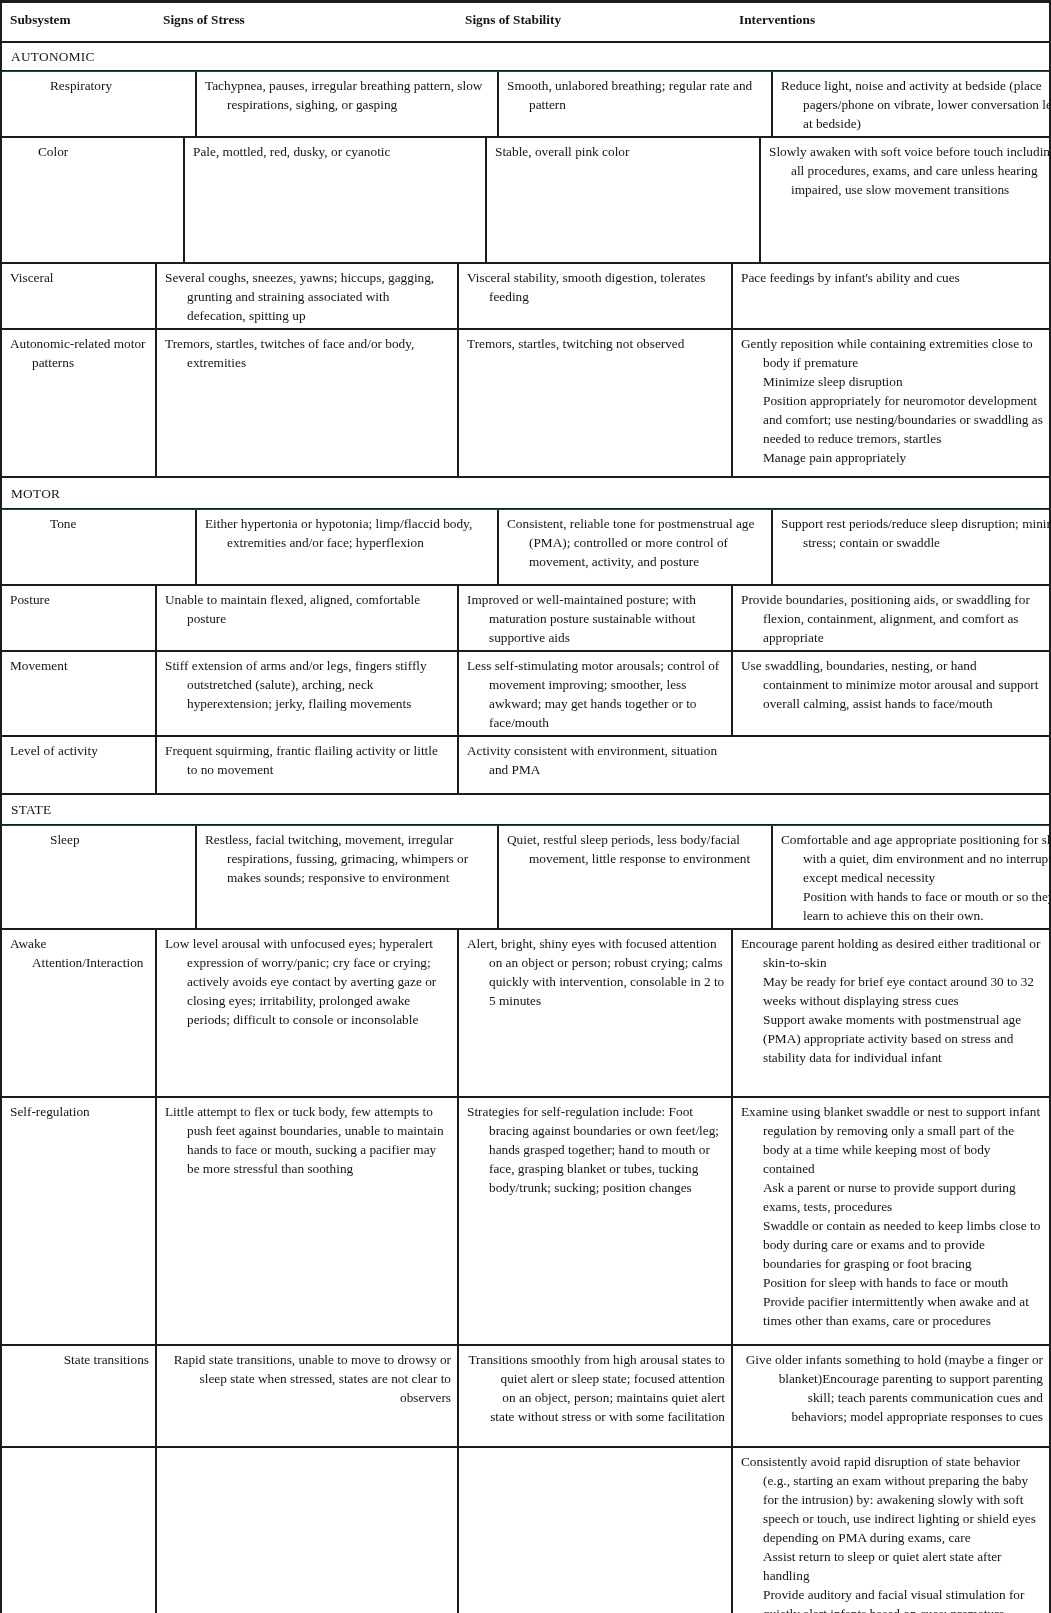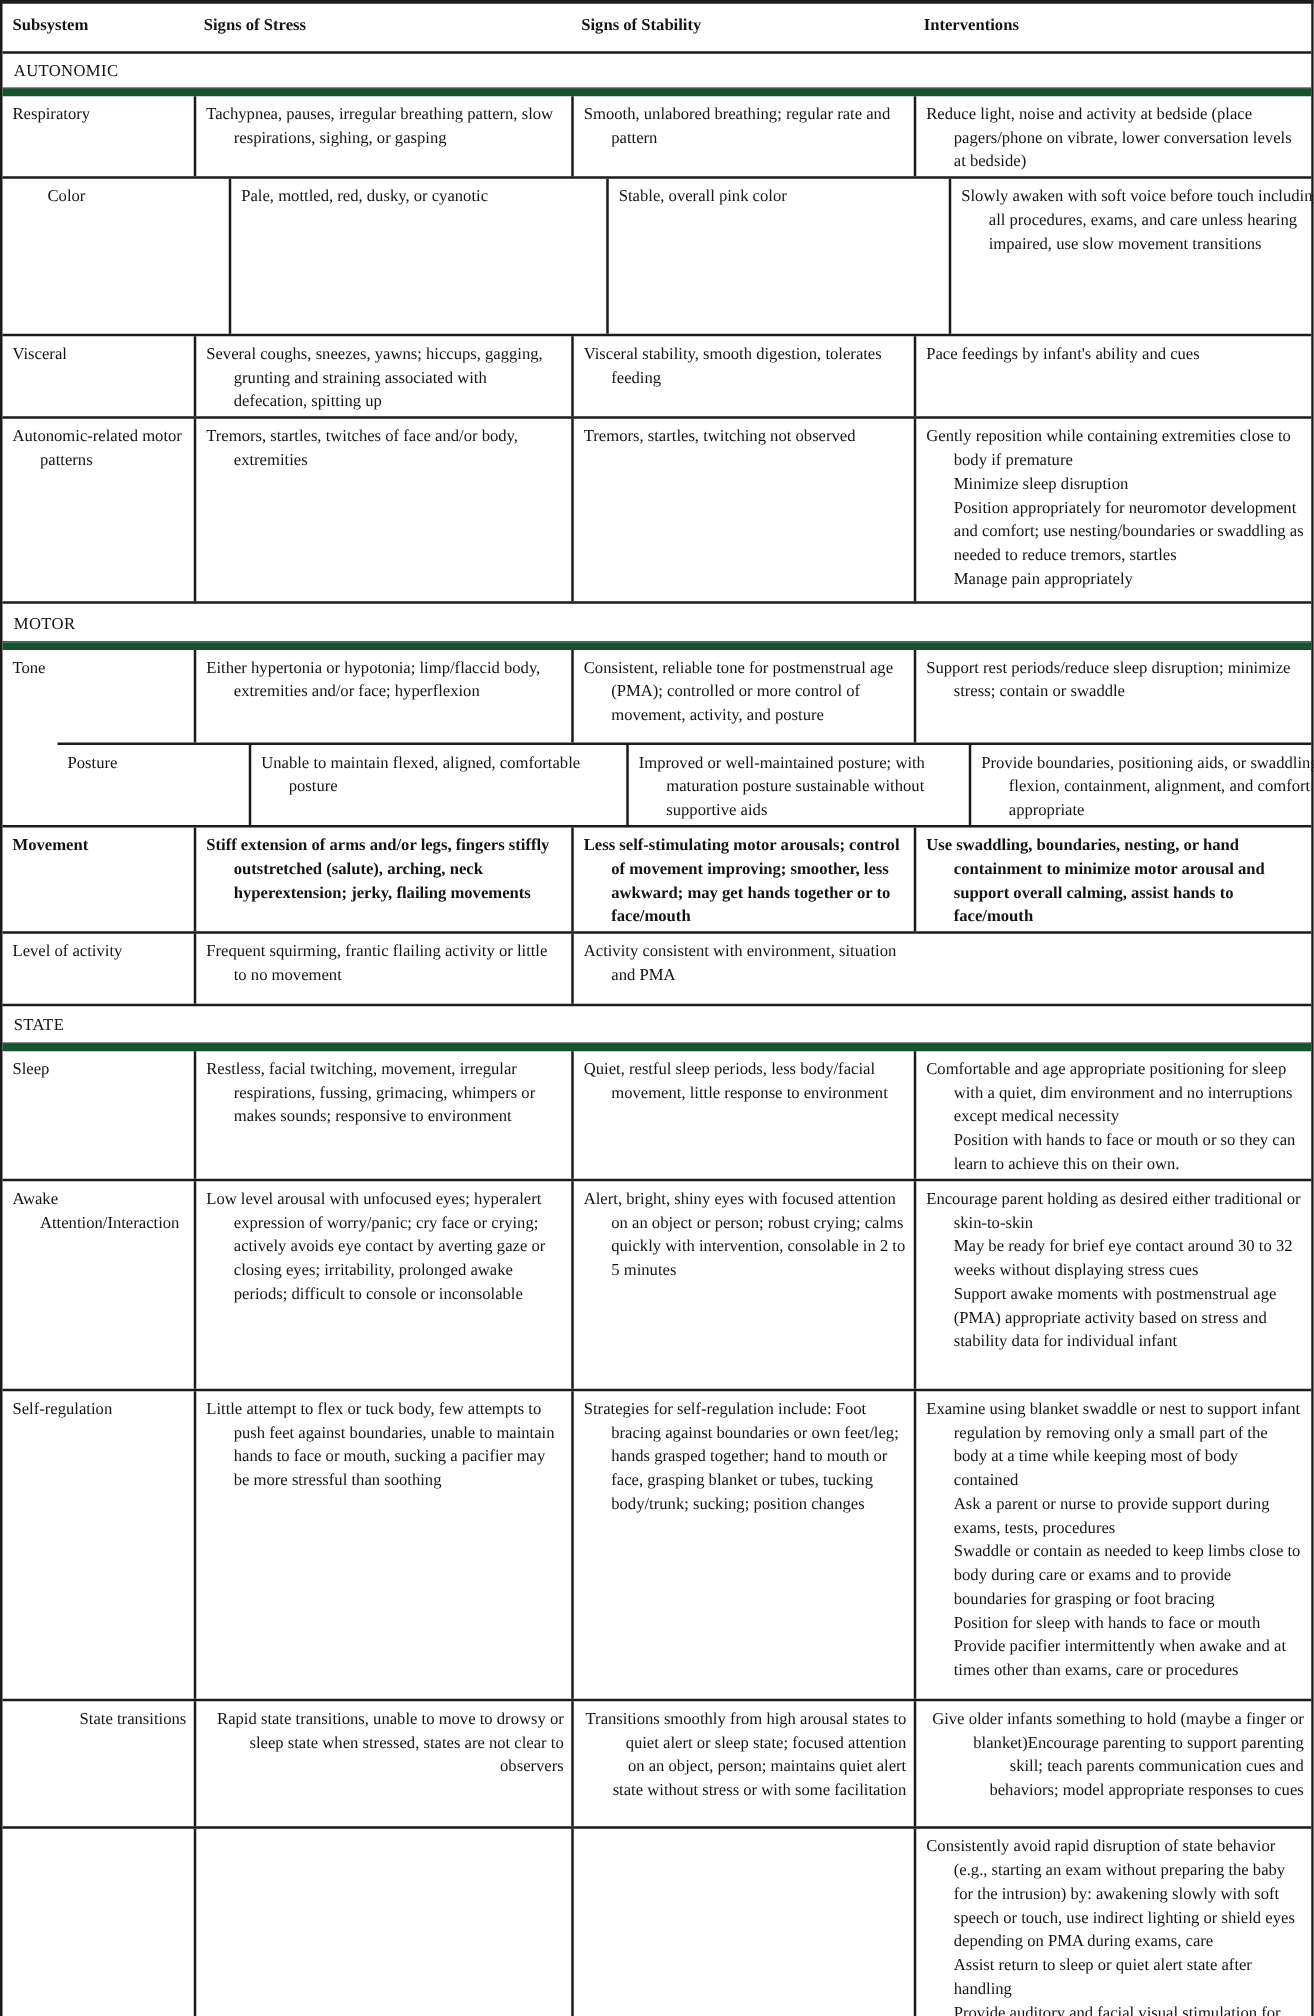--- a/index.html
+++ b/index.html
@@ -42,21 +42,22 @@
     align-items: center;
   }
   .section-label {
     padding: 4px 6px 4px 9px;
     letter-spacing: 0.3px;
   }
   .data-row {
     border-top: 2px solid #1c1c1c;
   }
   .data-row.first-of-section {
-    border-top: 6px solid #14532d;
+    border-top: 1px solid #14532d;
+    padding-left: 40px;
   }
   .cell {
     box-sizing: border-box;
     padding: 4px 6px 3px 8px;
   }
   .cell + .cell {
     border-left: 2px solid #1c1c1c;
   }
   .hang {
     padding-left: 22px;
@@ -188,21 +189,21 @@
           <div class="hang">
             <div class="para">Consistent, reliable tone for postmenstrual age (PMA); controlled or more control of movement, activity, and posture</div>
           </div>
         </div>
         <div class="cell">
           <div class="hang">
             <div class="para">Support rest periods/reduce sleep disruption; minimize stress; contain or swaddle</div>
           </div>
         </div>
       </div>
-      <div class="data-row" style="min-height: 60px; margin-left: 44px;">
+      <div class="data-row" style="min-height: 60px;">
         <div class="cell">
           <div class="hang">
             <div class="para">Posture</div>
           </div>
         </div>
         <div class="cell">
           <div class="hang">
             <div class="para">Unable to maintain flexed, aligned, comfortable posture</div>
           </div>
         </div>
@@ -210,21 +211,21 @@
           <div class="hang">
             <div class="para">Improved or well-maintained posture; with maturation posture sustainable without supportive aids</div>
           </div>
         </div>
         <div class="cell">
           <div class="hang">
             <div class="para">Provide boundaries, positioning aids, or swaddling for flexion, containment, alignment, and comfort as appropriate</div>
           </div>
         </div>
       </div>
-      <div class="data-row" style="min-height: 78px; font-weight: bold;">
+      <div class="data-row" style="min-height: 78px;">
         <div class="cell">
           <div class="hang">
             <div class="para">Movement</div>
           </div>
         </div>
         <div class="cell">
           <div class="hang">
             <div class="para">Stiff extension of arms and/or legs, fingers stiffly outstretched (salute), arching, neck hyperextension; jerky, flailing movements</div>
           </div>
         </div>

